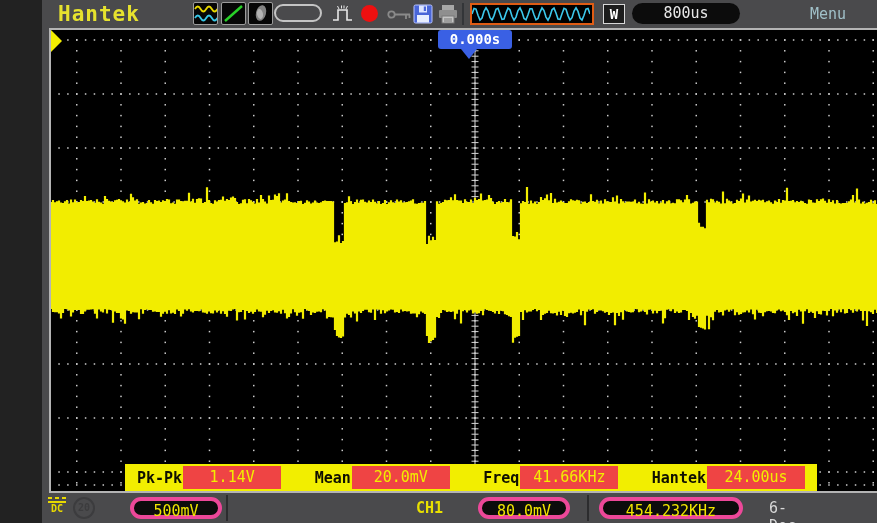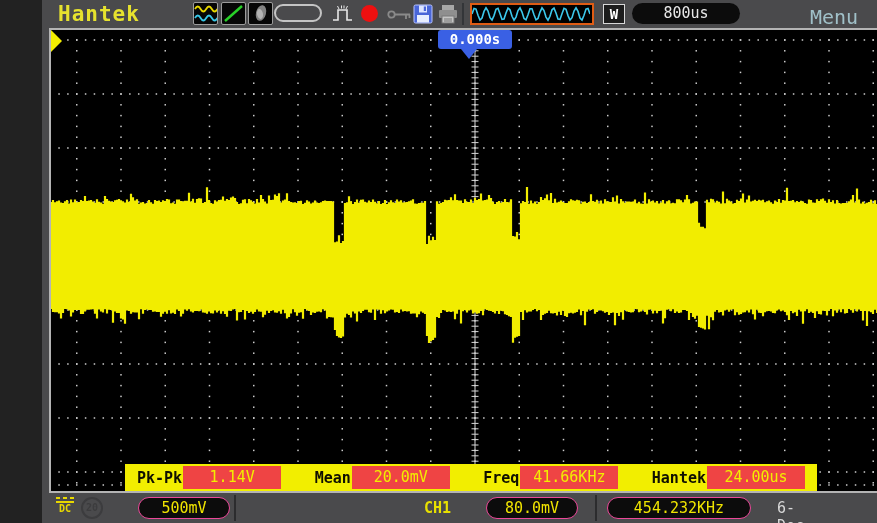--- a/index.html
+++ b/index.html
@@ -16,49 +16,49 @@
   .rec-dot{position:absolute;left:319px;top:5px;width:17px;height:17px;border-radius:50%;background:#ee1010;}
   .tb-svg{position:absolute;}
   .vdiv-top{position:absolute;left:420px;top:3px;width:2px;height:22px;background:#333538;}
   .trigwave{position:absolute;left:428px;top:3px;width:124px;height:22px;background:#000;
             border:2px solid #e05c14;box-sizing:border-box;}
   .w-box{position:absolute;left:561px;top:4px;width:22px;height:20px;background:#1c1c1c;border:1px solid #d8d8d8;
          box-sizing:border-box;color:#fff;font-weight:bold;font-size:14px;text-align:center;line-height:18px;}
   .pill{background:#0c0c0c;border-radius:11px;text-align:center;box-sizing:border-box;}
   .pill-time{position:absolute;left:590px;top:3px;width:108px;height:21px;color:#e8e8e8;
              font-size:15px;line-height:21px;}
-  .menu-label{position:absolute;left:768px;top:5px;font-size:20px;color:#a0c0c8;}
+  .menu-label{position:absolute;left:768px;top:5px;font-size:15px;color:#a0c0c8;}
 
   
   .grat-frame{position:absolute;left:7px;top:28px;width:863px;height:465px;background:#000;
               border:2px solid #b4b4b4;box-sizing:border-box;}
   .grat-inner{position:absolute;left:0;top:0;width:859px;height:360px;}
   .grat-inner svg{position:absolute;left:0;top:0;}
   .trig-tag{position:absolute;left:387px;top:0;width:74px;height:19px;background:#3a60e4;border-radius:3px;
             color:#fff;font-size:14px;font-weight:bold;text-align:center;line-height:19px;z-index:6;}
   .tag-tri{position:absolute;left:410px;top:19px;width:0;height:0;border-left:8px solid transparent;
            border-right:8px solid transparent;border-top:10px solid #3a60e4;z-index:6;}
   .ch-marker{position:absolute;left:0;top:215px;width:11px;height:22px;z-index:5;}
 
   
   .measure-bar{position:absolute;left:74px;top:434px;width:692px;height:27px;background:#f2ee00;z-index:7;
                display:flex;align-items:center;justify-content:space-between;padding:0 12px;box-sizing:border-box;}
   .m-pair{display:flex;align-items:center;gap:1px;}
   .m-label{color:#101000;font-size:15px;font-weight:bold;}
   .m-value{background:#ef4444;color:#f2ee00;font-size:15px;width:98px;height:23px;line-height:23px;text-align:center;}
 
   
-  .statusbar{position:absolute;left:8px;top:493px;width:733px;height:30px;background:#4a4a4c;}
+  .statusbar{position:absolute;left:0;top:493px;width:733px;height:30px;background:#4a4a4c;}
   .dc-icon{position:absolute;left:6px;top:4px;width:22px;color:#e8d800;}
   .dc-dashes{display:flex;gap:3px;margin-bottom:2px;}
   .dc-dashes span{display:block;width:4px;height:2px;background:#e8d800;}
   .dc-text{font-size:10px;font-weight:bold;border-top:2px solid #e8d800;line-height:11px;text-align:center;width:18px;}
   .bw-circle{position:absolute;left:31px;top:4px;width:18px;height:18px;border:2px solid #3c3c3e;border-radius:50%;
              color:#3c3c3e;font-size:10px;font-weight:bold;text-align:center;line-height:18px;box-sizing:content-box;}
-  .pill-status{position:absolute;height:22px;top:4px;border:1px solid #ec4899;color:#f0e400;
+  .pill-status{position:absolute;height:22px;top:4px;border:4px solid #ec4899;color:#f0e400;
                font-size:15px;line-height:20px;}
   .pill-vdiv{left:88px;width:92px;}
   .pill-trig{left:436px;width:92px;}
   .pill-freq{left:557px;width:144px;}
   .sdiv{position:absolute;top:2px;width:2px;height:26px;background:#2c2c2e;}
   .ch1-label{position:absolute;left:374px;top:6px;color:#e8e000;font-size:15px;font-weight:bold;}
   .datetime{position:absolute;left:727px;top:6px;color:#d8d8d8;font-size:15px;}
 </style>
 </head>
 <body>

